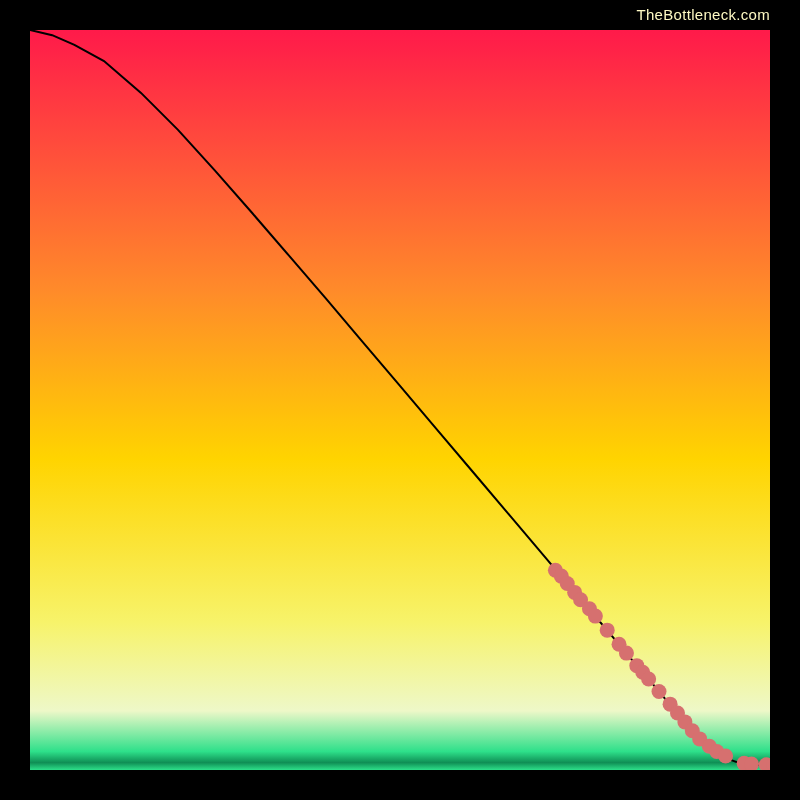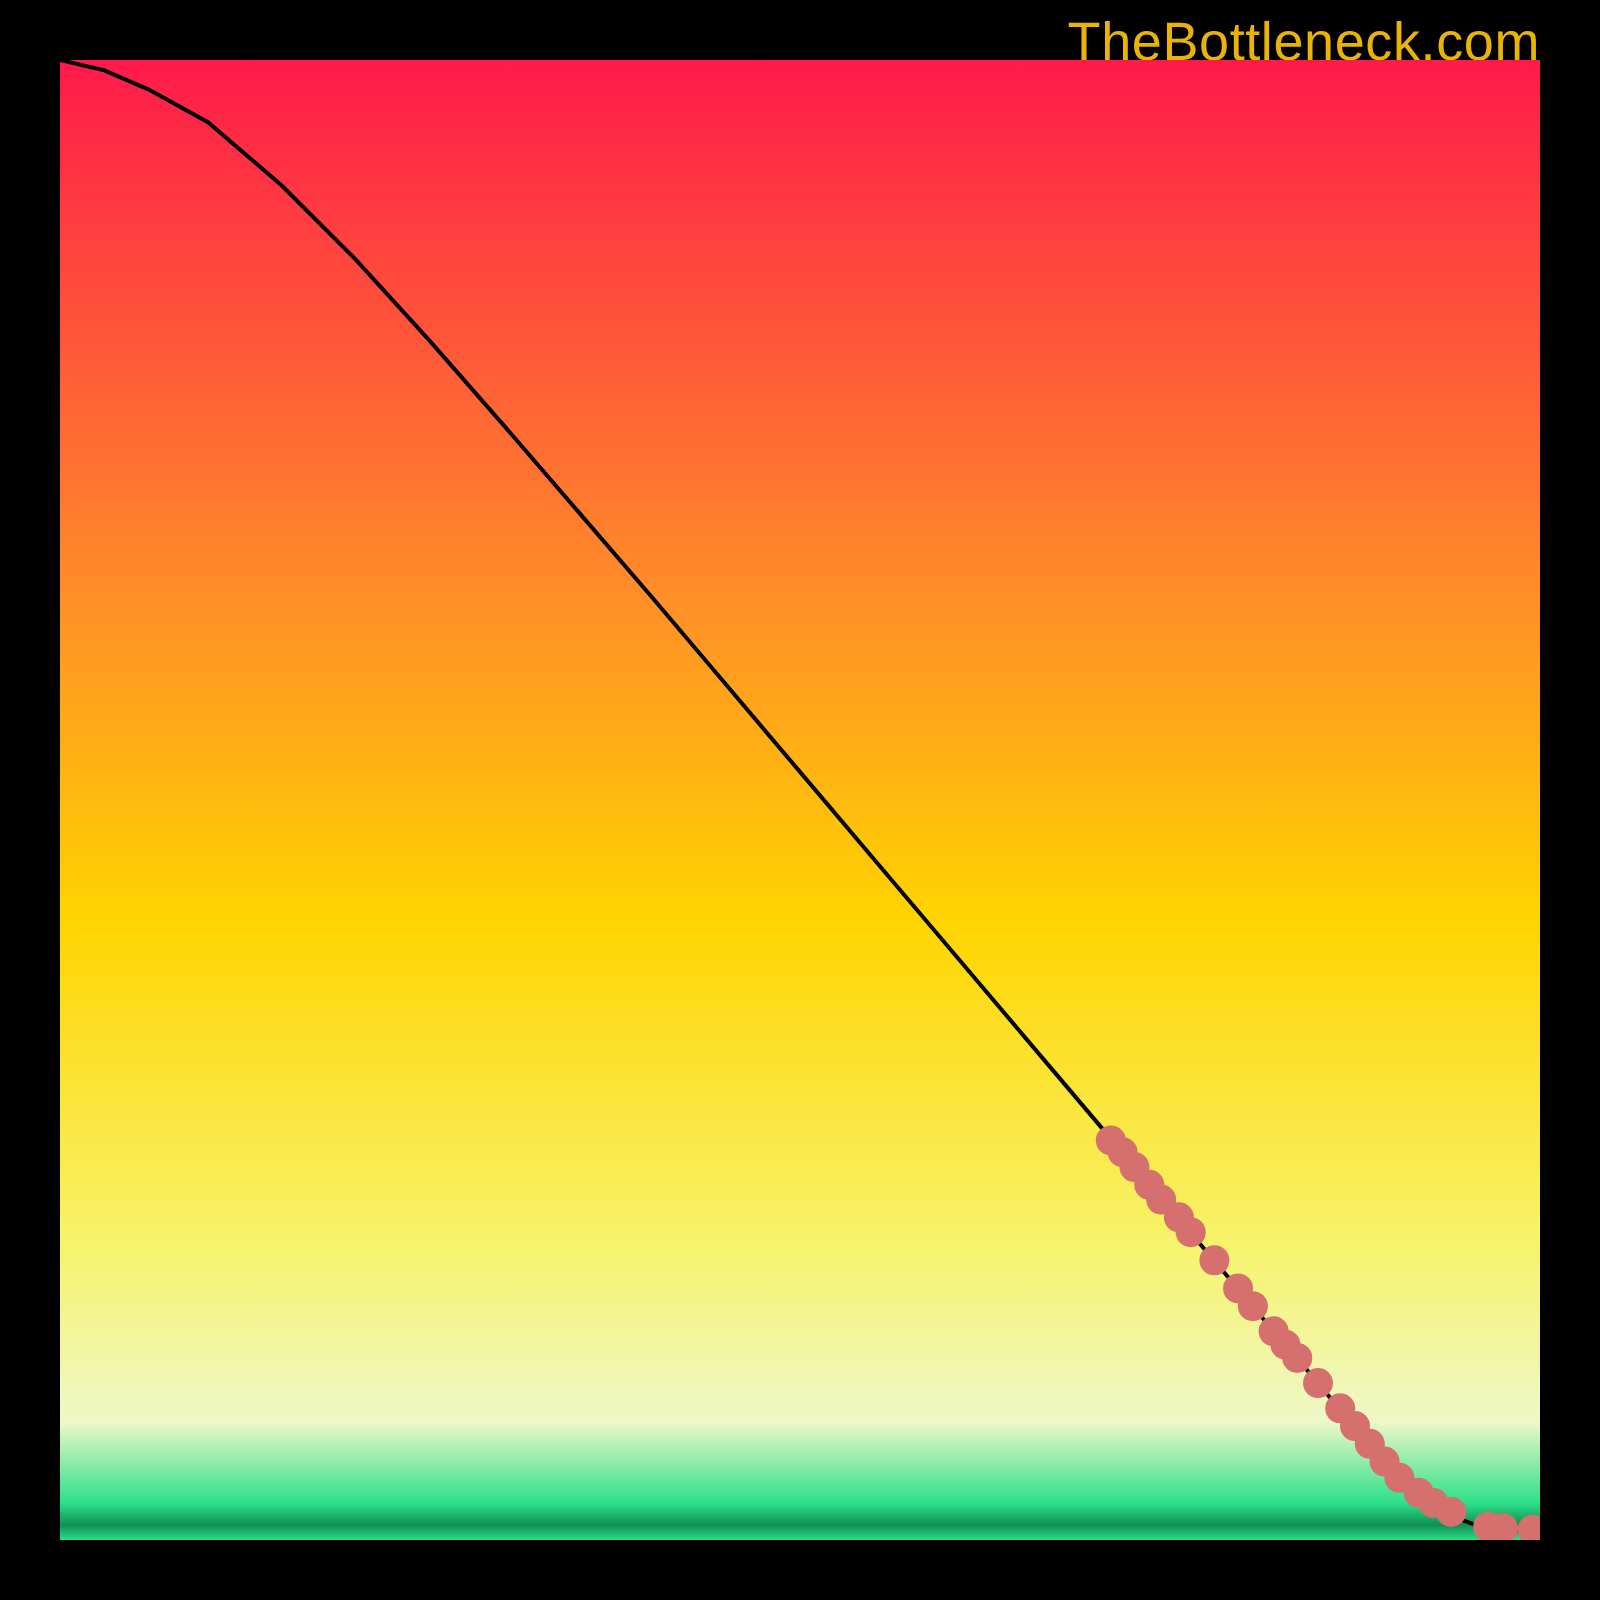--- a/index.html
+++ b/index.html
@@ -24,22 +24,22 @@
     top: 30px;
     left: 30px;
     width: 740px;
     height: 740px;
     overflow: hidden;
   }
   .watermark {
     position: absolute;
     top: 6px;
     right: 30px;
-    color: #eab308;
-    font-size: 27px;
+    color: #fef9c3;
+    font-size: 15px;
     font-weight: 400;
     letter-spacing: 0.3px;
   }
   svg { display: block; }
 </style>
 </head>
 <body>
 
 <div class="frame">
 

